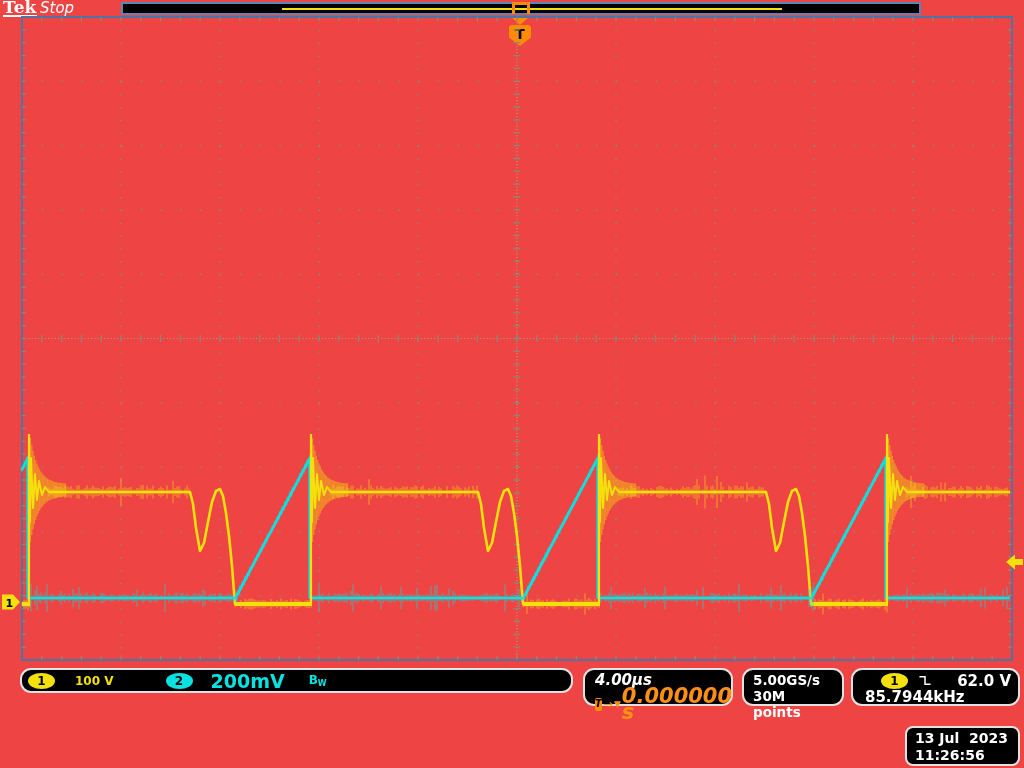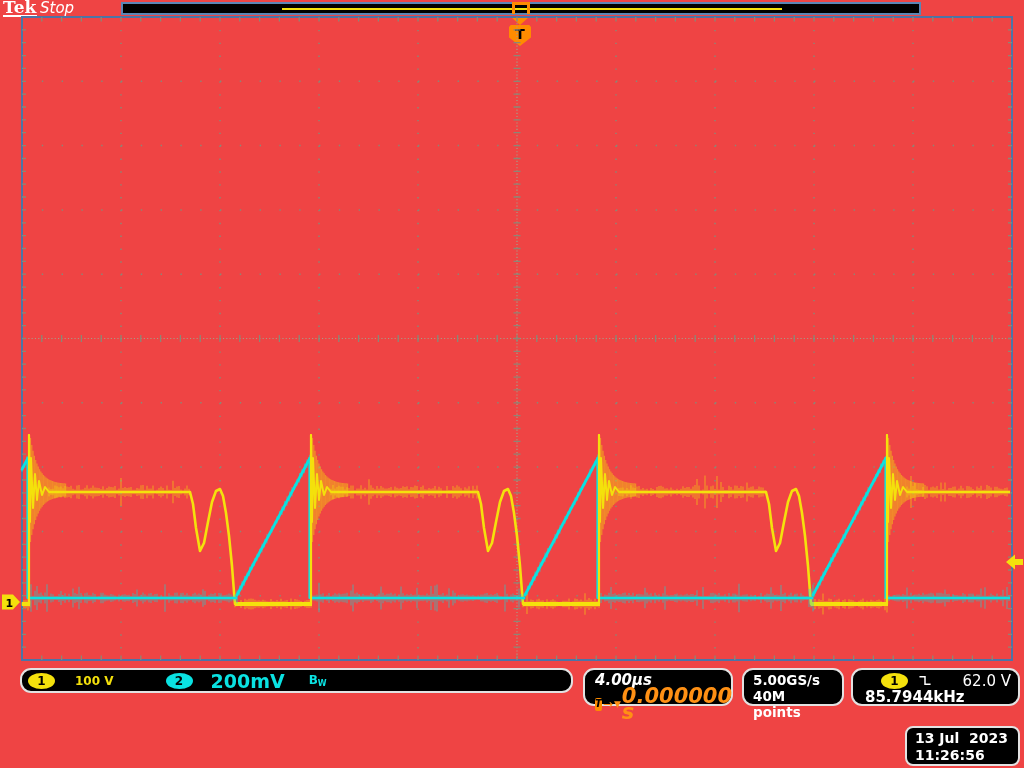--- a/index.html
+++ b/index.html
@@ -39,21 +39,21 @@
         background:#ff8b00;border-radius:2px;color:#000;font-size:10px;font-weight:bold;}
   .t-arrow{font-size:12px;margin:0 1px;color:#ff9014;}
   .t-caret{font-size:9px;margin-right:1px;color:#ff9014;}
   .t-delayval{font-size:21px;font-weight:bold;color:#ff9014;}
   .sr-box{left:742px;top:668px;width:102px;height:38px;padding:2px 16px 0 9px;}
   .sr-box div{font-size:13.5px;font-weight:bold;line-height:16px;}
   .tr-box{left:851px;top:668px;width:169px;height:38px;padding:2px 0 0 0;}
   .tr-l1{display:flex;align-items:center;height:17px;}
   .b-trg{background:#f4e10c;margin-left:28px;}
   .slope{width:14px;height:13px;margin-left:10px;flex:0 0 auto;}
-  .tr-level{margin-left:auto;margin-right:7px;font-size:15px;font-weight:normal;}
+  .tr-level{margin-left:auto;margin-right:7px;font-size:15px;font-weight:bold;}
   .tr-freq{font-size:15px;font-weight:bold;margin-left:12px;line-height:17px;}
   .dt-box{left:905px;top:726px;width:115px;height:40px;border-radius:8px;padding:2px 0 9px 8px;}
   .dt-box div{font-size:14px;font-weight:bold;line-height:17px;white-space:pre;}
 </style>
 </head>
 <body>
 
 <div class="screen">
 
   <span class="tek">Tek</span>
@@ -154,21 +154,21 @@
     <div class="tb-delay">
       <span class="t-sq">T</span>
       <span class="t-arrow">→</span>
       <span class="t-caret">▼</span>
       <span class="t-delayval">0.000000 s</span>
     </div>
   </div>
 
   <div class="box sr-box">
     <div>5.00GS/s</div>
-    <div>40M points</div>
+    <div>30M points</div>
   </div>
 
   <div class="box tr-box">
     <div class="tr-l1">
       <span class="badge b-trg">1</span>
       <svg class="slope" viewBox="0 0 14 14">
         <polyline points="1,3 7,3 7,11 13,11" fill="none" stroke="#fff" stroke-width="1.6"></polyline>
       </svg>
       <span class="tr-level">62.0 V</span>
     </div>

